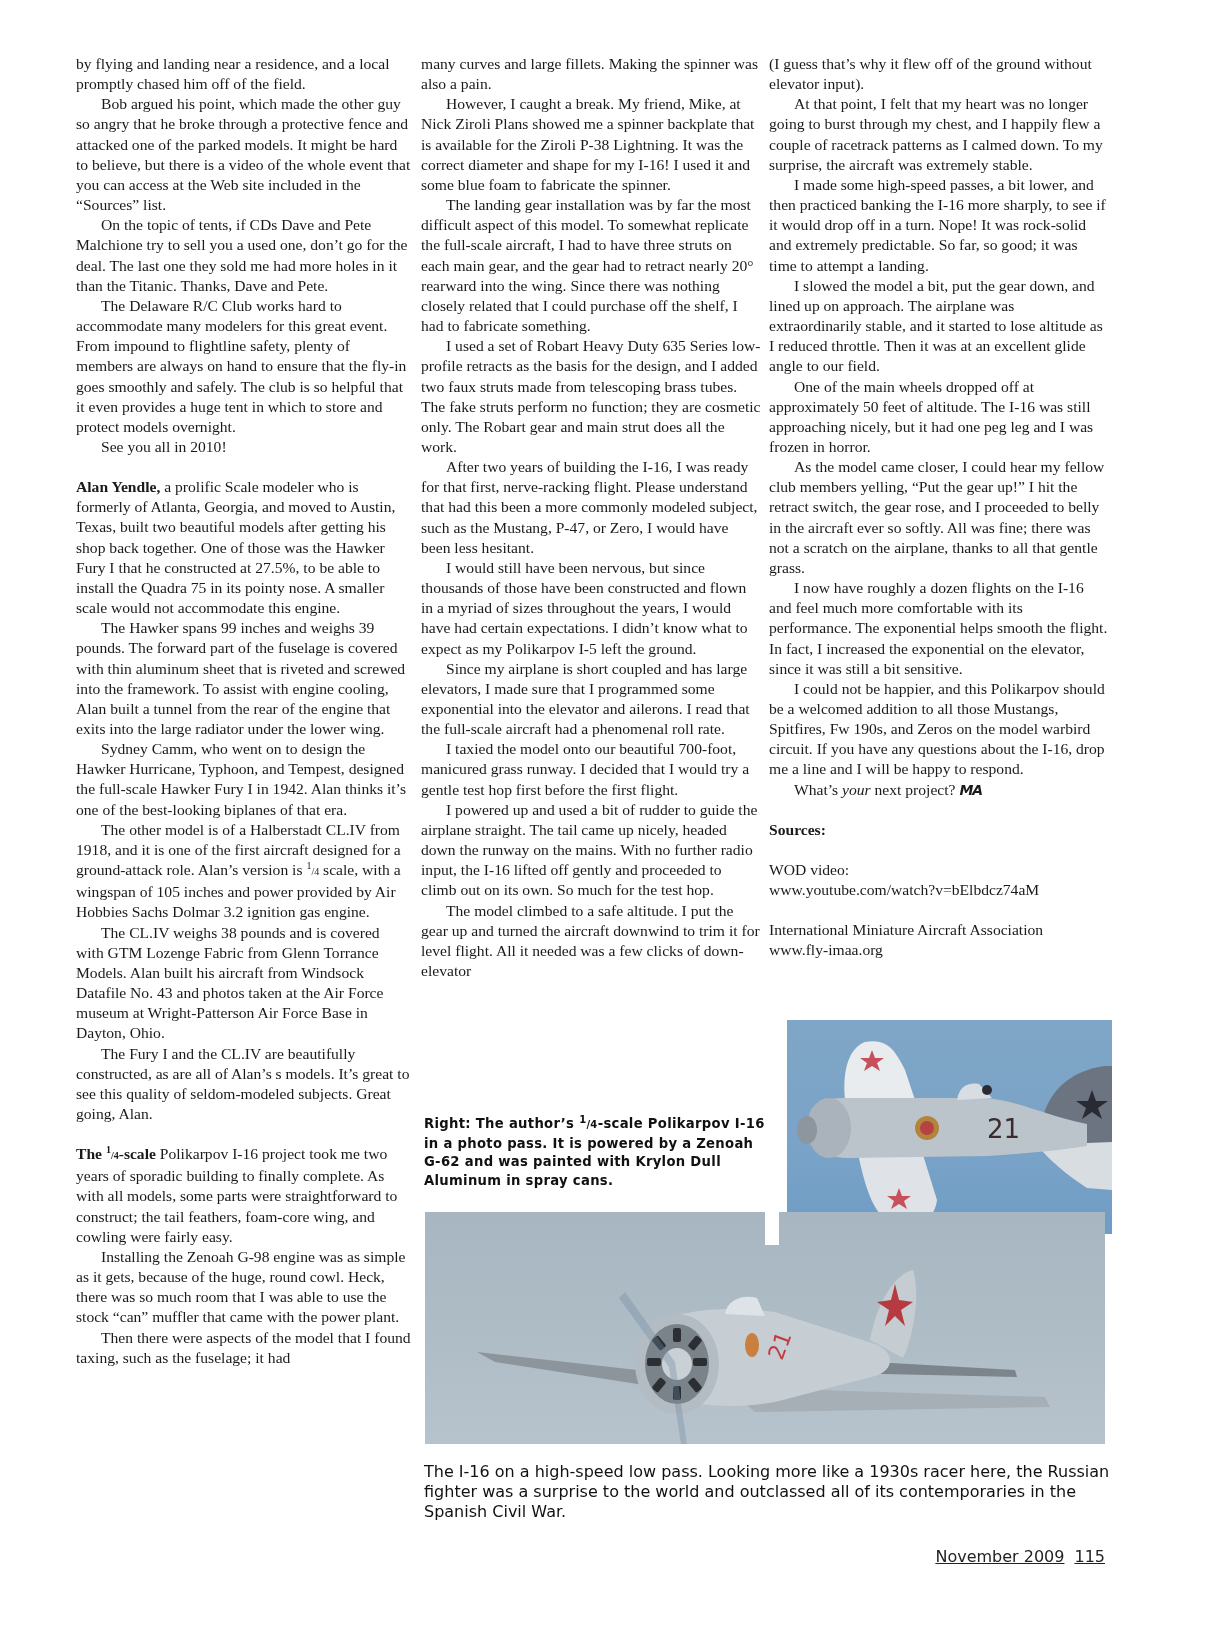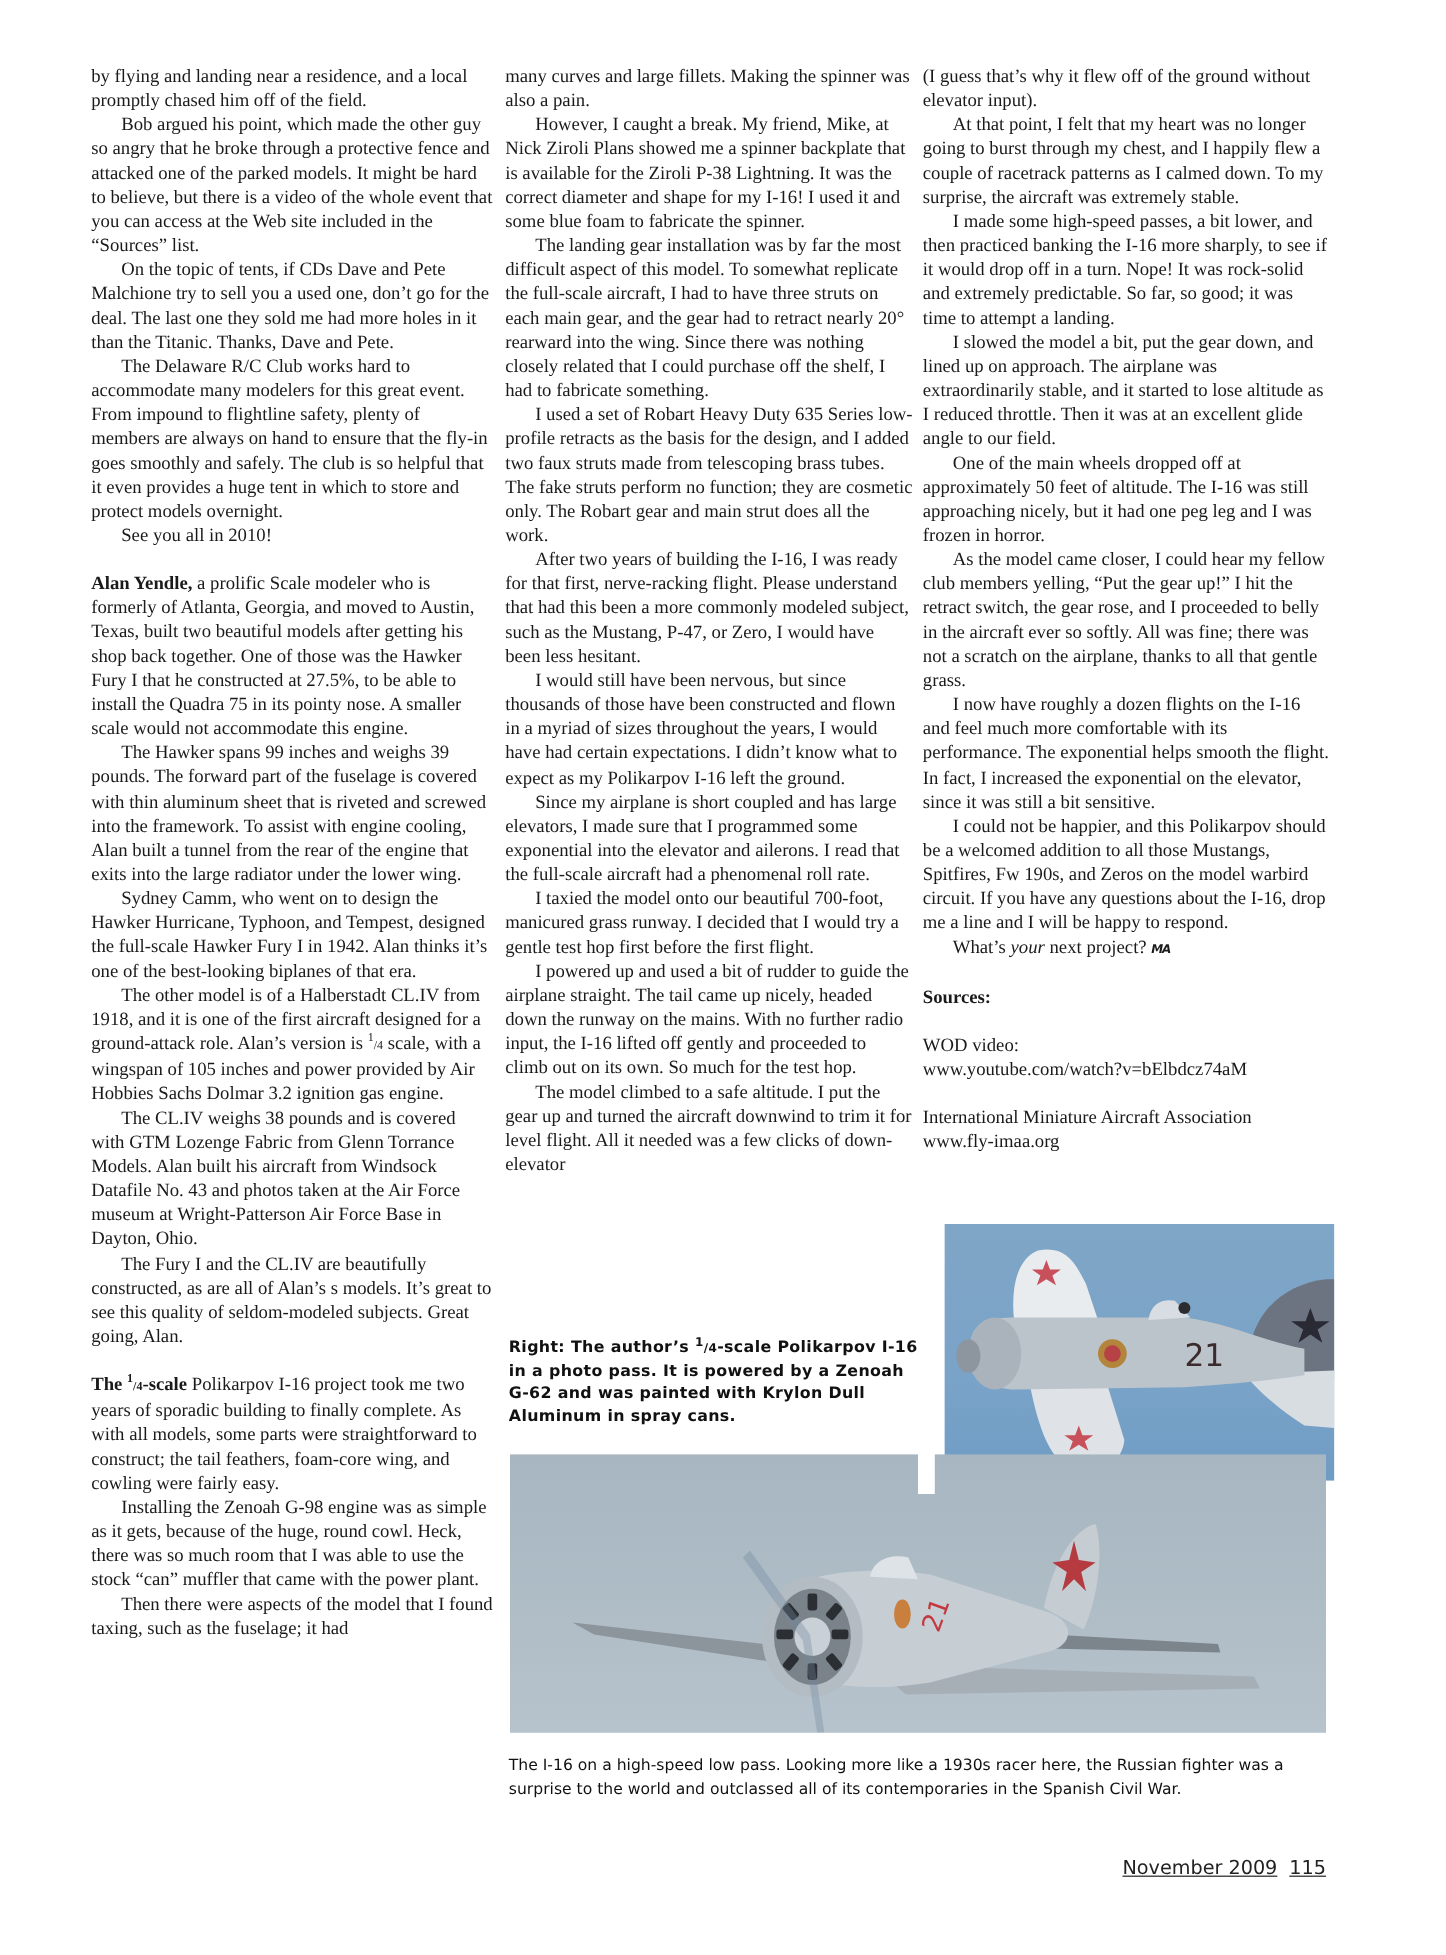--- a/index.html
+++ b/index.html
@@ -15,30 +15,30 @@
   .col p { margin: 0; text-indent: 25px; }
   .col p.noindent { text-indent: 0; }
   .col p.gap { margin-top: 20px; }
   .col .lead { font-weight: bold; }
   .frac { font-size: 10px; vertical-align: super; line-height: 0; }
   .frac-den { font-size: 10px; }
   #col1 { left: 76px; width: 335px; }
   #col2 { left: 421px; width: 340px; }
   #col3 { left: 769px; width: 340px; }
   .sources-heading { font-weight: bold; text-indent: 0 !important; margin-top: 20px !important; }
-  .ma-mark { font-family: "DejaVu Sans", sans-serif; font-weight: bold; font-style: italic; font-size: 10px; letter-spacing: -1px; }
+  .ma-mark { font-family: "DejaVu Sans", sans-serif; font-weight: bold; font-style: italic; font-size: 14px; letter-spacing: -1px; }
   .caption {
     position: absolute;
     font-family: "DejaVu Sans", "Liberation Sans", sans-serif;
     font-size: 13.4px;
     line-height: 18.5px;
     color: #111;
   }
   #caption-right { left: 424px; top: 1115px; width: 345px; font-weight: bold; font-size: 13.2px; letter-spacing: 0.3px; }
-  #caption-bottom { left: 424px; top: 1462px; width: 690px; font-size: 13px; line-height: 20px; }
+  #caption-bottom { left: 424px; top: 1462px; width: 690px; font-size: 16px; line-height: 20px; }
   .photo { position: absolute; overflow: hidden; }
   #photo-small { left: 777px; top: 1020px; width: 325px; height: 214px; border-left: 10px solid #fff; border-bottom: 10px solid #fff; background: #fff; }
   #photo-small .sky { position: absolute; inset: 0; background: linear-gradient(180deg, #7fa6c6 0%, #7aa3c8 60%, #6f9cc4 100%); }
   #photo-large { left: 425px; top: 1212px; width: 680px; height: 232px; background: linear-gradient(180deg, #a7b6c0 0%, #aebcc6 50%, #b7c3cc 100%); }
   #photo-large-white { position:absolute; left: 765px; top: 1205px; width: 14px; height: 40px; background: #fff; }
   #footer { position: absolute; right: 100px; top: 1547px; font-family: "DejaVu Sans", sans-serif; font-size: 16px; color: #222; text-decoration: underline; }
   #footer .page { margin-left: 10px; }
 </style>
 </head>
 <body>
@@ -59,21 +59,21 @@
   <p>Installing the Zenoah G-98 engine was as simple as it gets, because of the huge, round cowl. Heck, there was so much room that I was able to use the stock “can” muffler that came with the power plant.</p>
   <p>Then there were aspects of the model that I found taxing, such as the fuselage; it had</p>
 </div>
 
 <div class="col" id="col2">
   <p class="noindent">many curves and large fillets. Making the spinner was also a pain.</p>
   <p>However, I caught a break. My friend, Mike, at Nick Ziroli Plans showed me a spinner backplate that is available for the Ziroli P-38 Lightning. It was the correct diameter and shape for my I-16! I used it and some blue foam to fabricate the spinner.</p>
   <p>The landing gear installation was by far the most difficult aspect of this model. To somewhat replicate the full-scale aircraft, I had to have three struts on each main gear, and the gear had to retract nearly 20° rearward into the wing. Since there was nothing closely related that I could purchase off the shelf, I had to fabricate something.</p>
   <p>I used a set of Robart Heavy Duty 635 Series low-profile retracts as the basis for the design, and I added two faux struts made from telescoping brass tubes. The fake struts perform no function; they are cosmetic only. The Robart gear and main strut does all the work.</p>
   <p>After two years of building the I-16, I was ready for that first, nerve-racking flight. Please understand that had this been a more commonly modeled subject, such as the Mustang, P-47, or Zero, I would have been less hesitant.</p>
-  <p>I would still have been nervous, but since thousands of those have been constructed and flown in a myriad of sizes throughout the years, I would have had certain expectations. I didn’t know what to expect as my Polikarpov I-16 left the ground.</p>
+  <p>I would still have been nervous, but since thousands of those have been constructed and flown in a myriad of sizes throughout the years, I would have had certain expectations. I didn’t know what to expect as my Polikarpov I-5 left the ground.</p>
   <p>Since my airplane is short coupled and has large elevators, I made sure that I programmed some exponential into the elevator and ailerons. I read that the full-scale aircraft had a phenomenal roll rate.</p>
   <p>I taxied the model onto our beautiful 700-foot, manicured grass runway. I decided that I would try a gentle test hop first before the first flight.</p>
   <p>I powered up and used a bit of rudder to guide the airplane straight. The tail came up nicely, headed down the runway on the mains. With no further radio input, the I-16 lifted off gently and proceeded to climb out on its own. So much for the test hop.</p>
   <p>The model climbed to a safe altitude. I put the gear up and turned the aircraft downwind to trim it for level flight. All it needed was a few clicks of down-elevator</p>
 </div>
 
 <div class="col" id="col3">
   <p class="noindent">(I guess that’s why it flew off of the ground without elevator input).</p>
   <p>At that point, I felt that my heart was no longer going to burst through my chest, and I happily flew a couple of racetrack patterns as I calmed down. To my surprise, the aircraft was extremely stable.</p>
   <p>I made some high-speed passes, a bit lower, and then practiced banking the I-16 more sharply, to see if it would drop off in a turn. Nope! It was rock-solid and extremely predictable. So far, so good; it was time to attempt a landing.</p>

